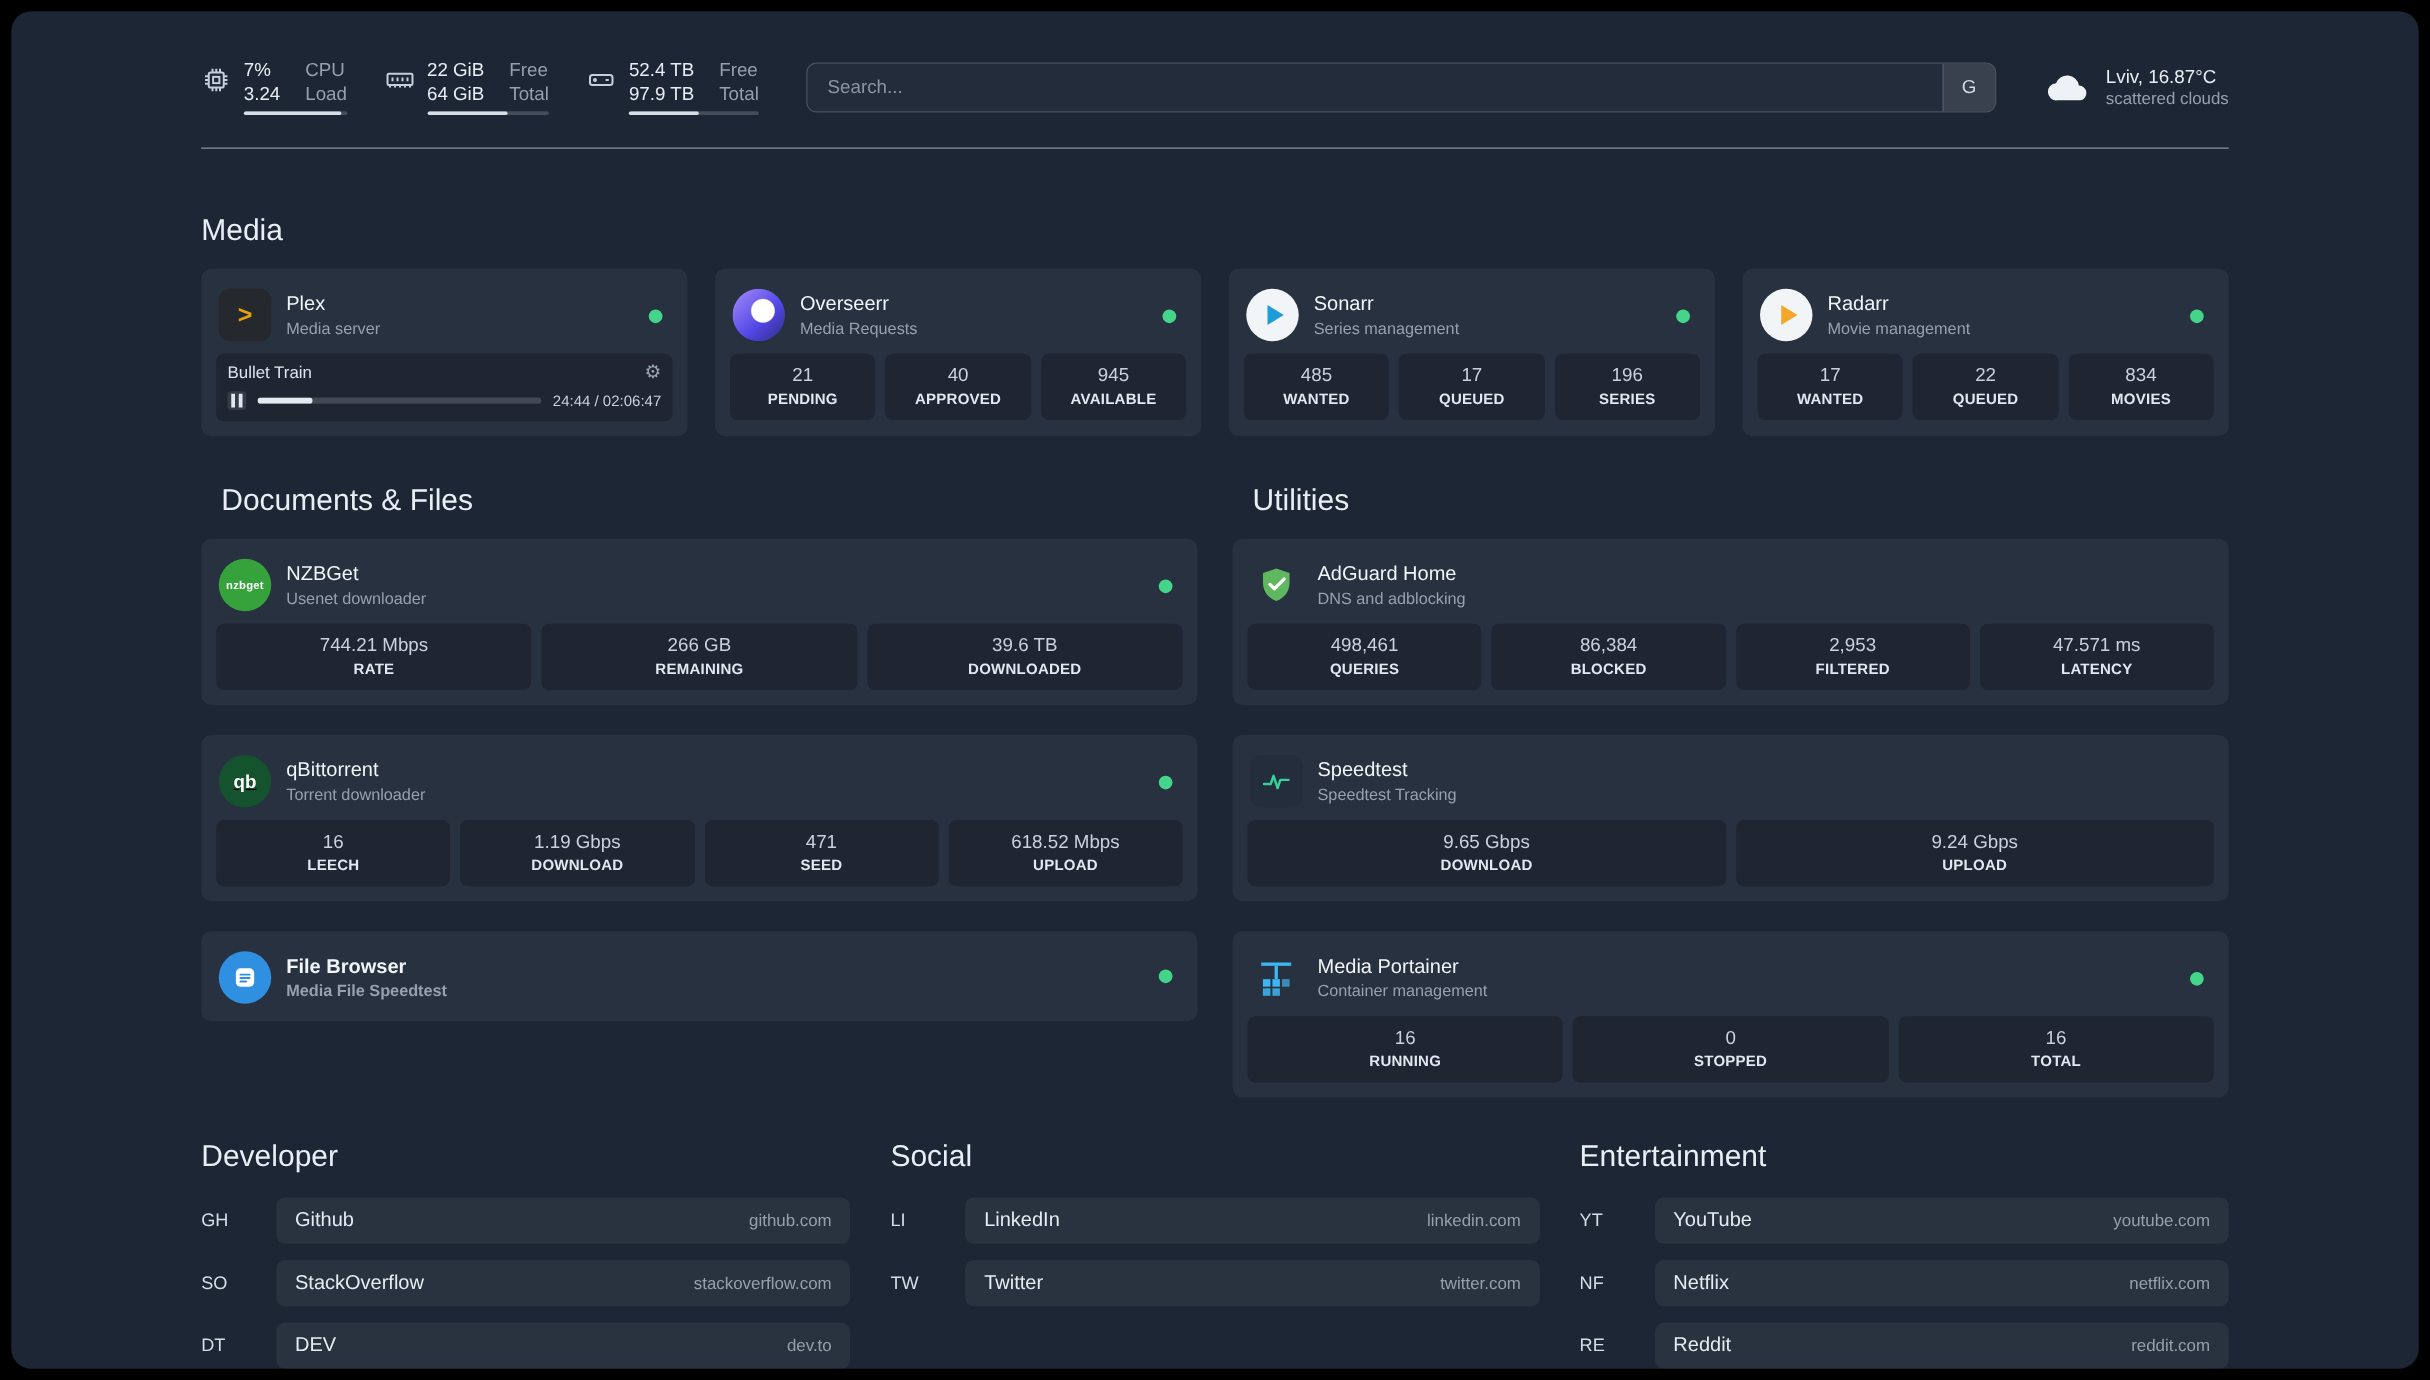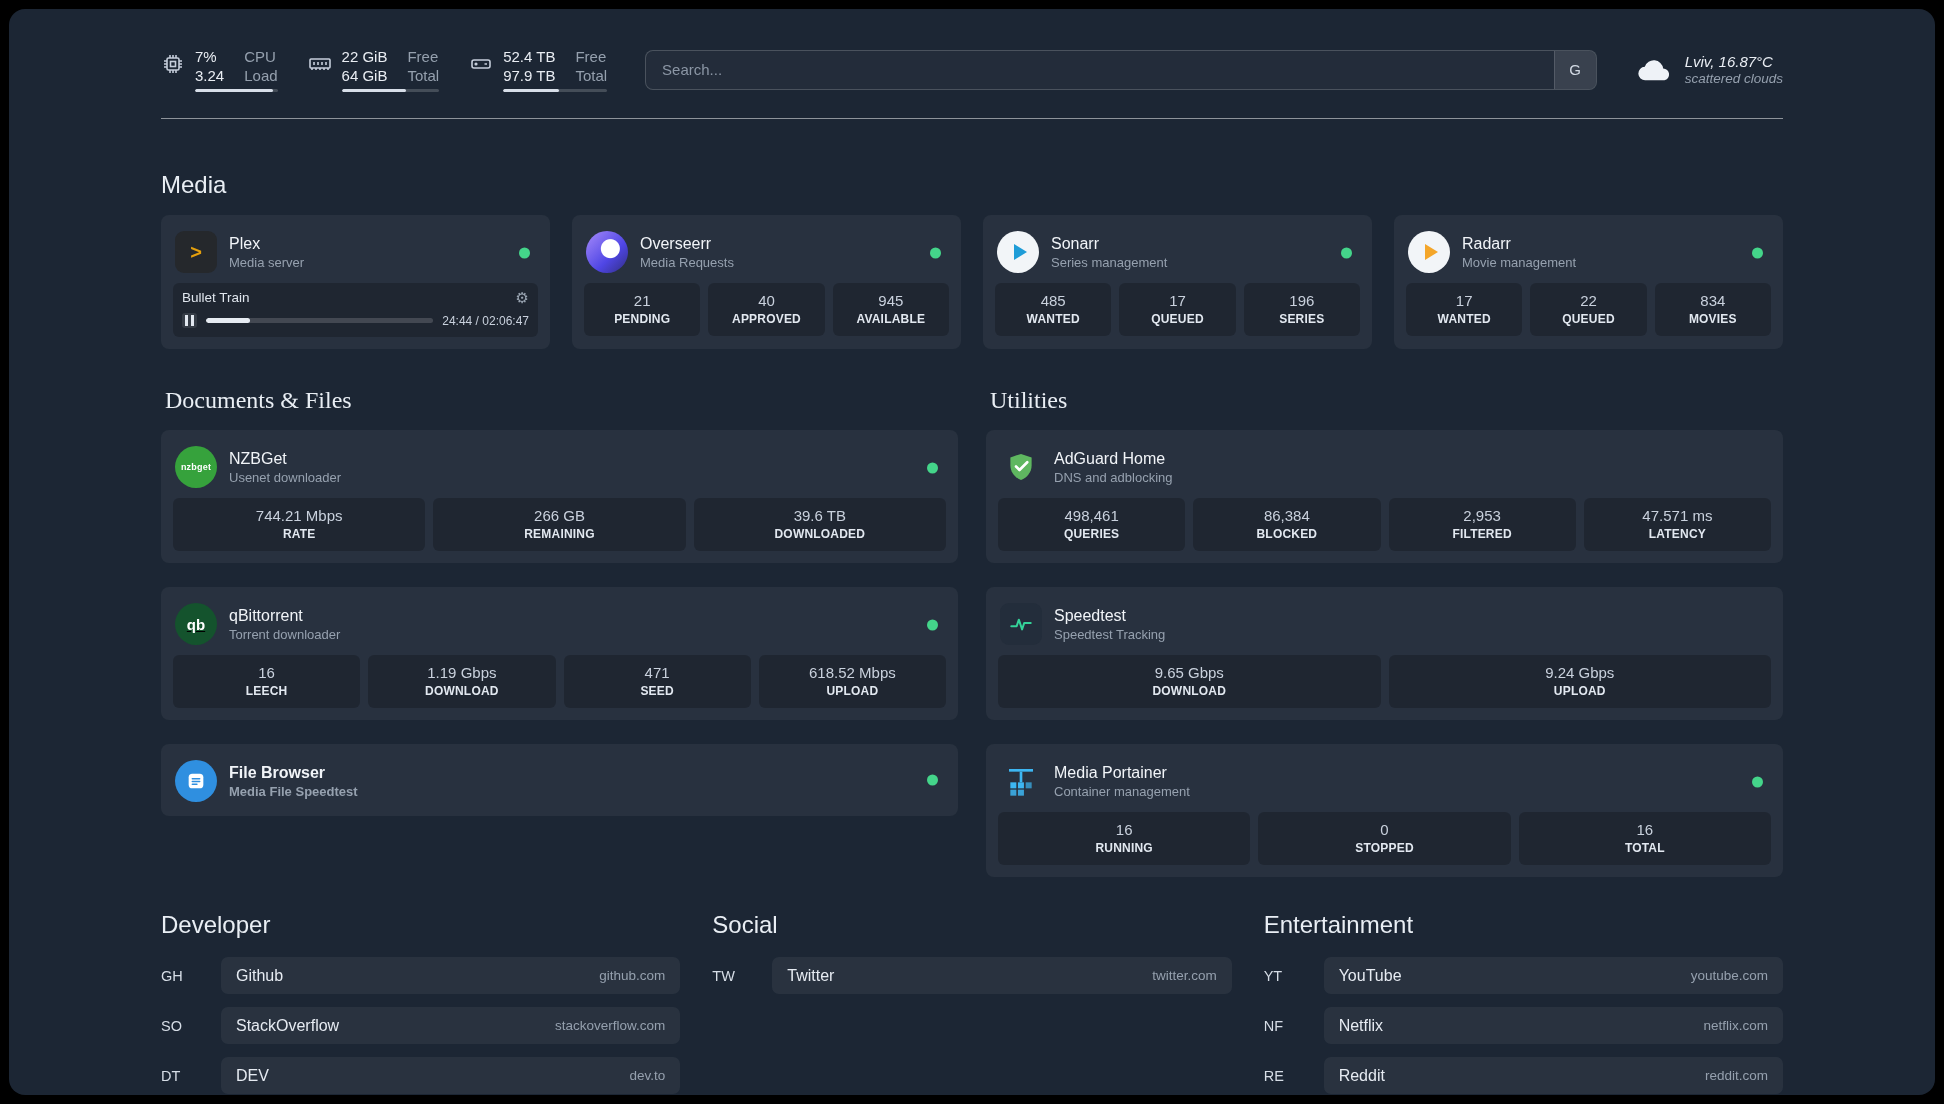--- a/index.html
+++ b/index.html
@@ -13,21 +13,21 @@
   .r-icon { margin-top:5px; flex:0 0 auto; }
   .r-grid { display:grid; grid-template-columns:auto auto; column-gap:20px; font-size:15px; line-height:19px; }
   .r-num { color:#e9edf3; }
   .r-lab { color:#95a0ae; }
   .r-bar { grid-column:1/3; height:3px; background:rgba(255,255,255,0.18); border-radius:2px; margin-top:4px; overflow:hidden; }
   .r-bar i { display:block; height:100%; background:#d7dee8; border-radius:2px; }
   .search { flex:1; display:flex; align-items:stretch; height:40px; border:1px solid rgba(255,255,255,0.18); background:rgba(255,255,255,0.03); border-radius:8px; overflow:hidden; margin:0 8px; }
   .search input { flex:1; background:transparent; border:0; outline:0; color:#dde3ec; font-size:15px; padding:0 16px; font-family:inherit; }
   .search input::placeholder { color:#8b96a5; }
   .g-btn { width:42px; border:0; border-left:1px solid rgba(255,255,255,0.14); background:rgba(255,255,255,0.10); color:#d3dae4; font-size:15px; cursor:pointer; font-family:inherit; }
-  .weather { display:flex; align-items:center; gap:12px;font-style:italic; }
+  .weather { display:flex; align-items:center; gap:12px; }
   .w-loc { font-size:15px; color:#e9edf3; }
   .w-cond { font-size:13.5px; color:#95a0ae; margin-top:1px; }
   .divider { margin-top:26px; border-bottom:1.5px solid rgba(255,255,255,0.5); }
 
   
   .sec-title { font-size:24px; font-weight:500; color:#e9eef4; }
   .media-title { margin:52px 0 16px; }
   .media-grid { display:grid; grid-template-columns:repeat(4,1fr); gap:22px; }
 
   .card { background:rgba(255,255,255,0.055); border-radius:8px; padding:8px 12px 12px; }
@@ -35,21 +35,21 @@
   .s-icon { width:42px; height:42px; border-radius:9px; display:flex; align-items:center; justify-content:center; flex:0 0 auto; }
   .s-name { font-size:16px; color:#f1f4f8; }
   .s-desc { font-size:13px; color:#96a1af; margin-top:2px; }
   .dot { position:absolute; right:8px; top:50%; transform:translateY(-50%); width:11px; height:11px; border-radius:50%; background:#44d58a; }
   .stats { display:flex; gap:8px; }
   .stat { flex:1; background:rgba(0,0,0,0.22); border-radius:6px; text-align:center; padding:9px 4px 10px; }
   .stat-value { font-size:15px; color:#c9d1dd; }
   .stat-label { font-size:12px; font-weight:700; color:#e2e8f0; margin-top:3px; letter-spacing:.2px; }
 
   .two-col { display:grid; grid-template-columns:1fr 1fr; column-gap:28px; }
-  .col .sec-title { margin:38px 4px 16px;font-family:Liberation Serif, serif; }
+  .col .sec-title { margin:38px 16px 16px; }
   .col-stack { display:flex; flex-direction:column; gap:24px; }
 
   
   .player { background:rgba(0,0,0,0.22); border-radius:6px; padding:7px 9px 9px; }
   .player-top { display:flex; align-items:center; justify-content:space-between; font-size:13.5px; color:#dfe5ed; }
   .gear { color:#9aa5b2; font-size:15px; cursor:pointer; line-height:1; }
   .gear::before { content:"⚙"; }
   .player-bot { display:flex; align-items:center; gap:9px; margin-top:8px; }
   .pause { display:flex; gap:3px; cursor:pointer; padding:2px 3px; background:rgba(255,255,255,0.10); border-radius:3px; }
   .pause i { width:3px; height:11px; background:#e2e8f0; display:block; }
@@ -475,20 +475,27 @@
           <span class="bm-pill">
             <span class="bm-name">DEV</span>
             <span class="bm-url">dev.to</span>
           </span>
         </div>
       </div>
 
       <div class="bm-group">
         <h2 class="sec-title">Social</h2>
         <div class="bm-row">
+          <span class="bm-abbr">LI</span>
+          <span class="bm-pill">
+            <span class="bm-name">LinkedIn</span>
+            <span class="bm-url">linkedin.com</span>
+          </span>
+        </div>
+        <div class="bm-row">
           <span class="bm-abbr">TW</span>
           <span class="bm-pill">
             <span class="bm-name">Twitter</span>
             <span class="bm-url">twitter.com</span>
           </span>
         </div>
       </div>
 
       <div class="bm-group">
         <h2 class="sec-title">Entertainment</h2>

